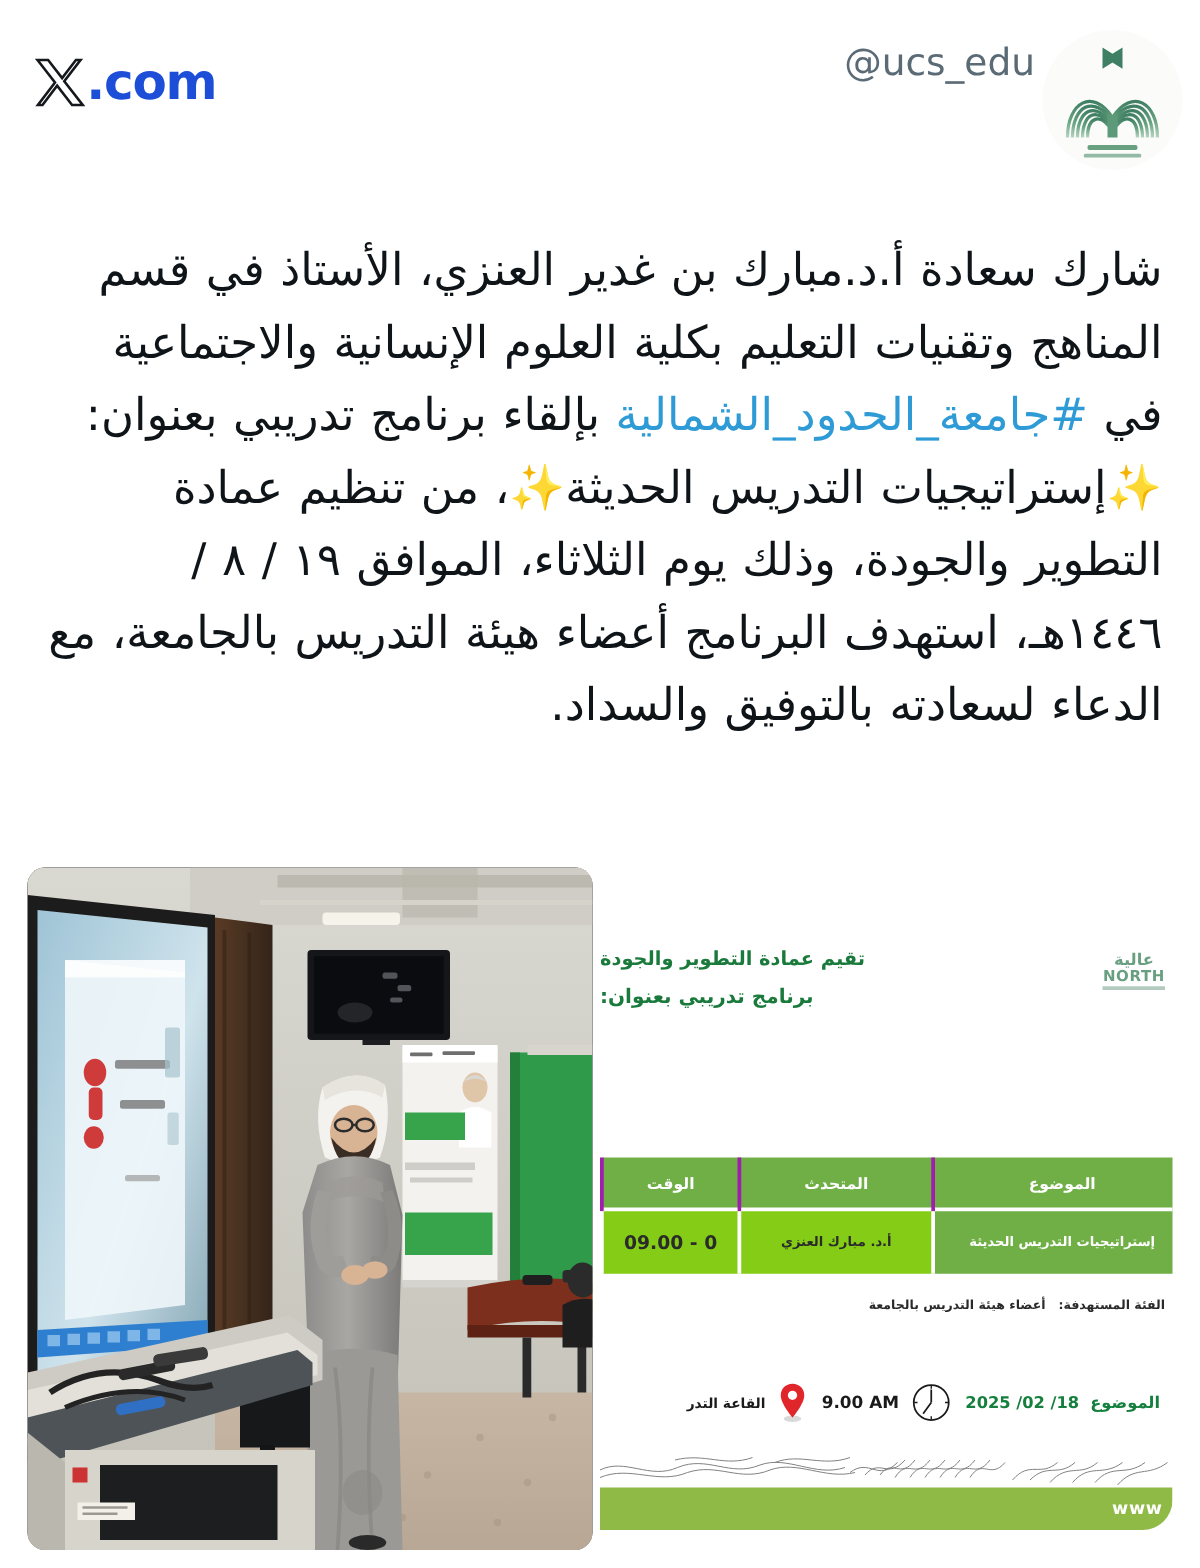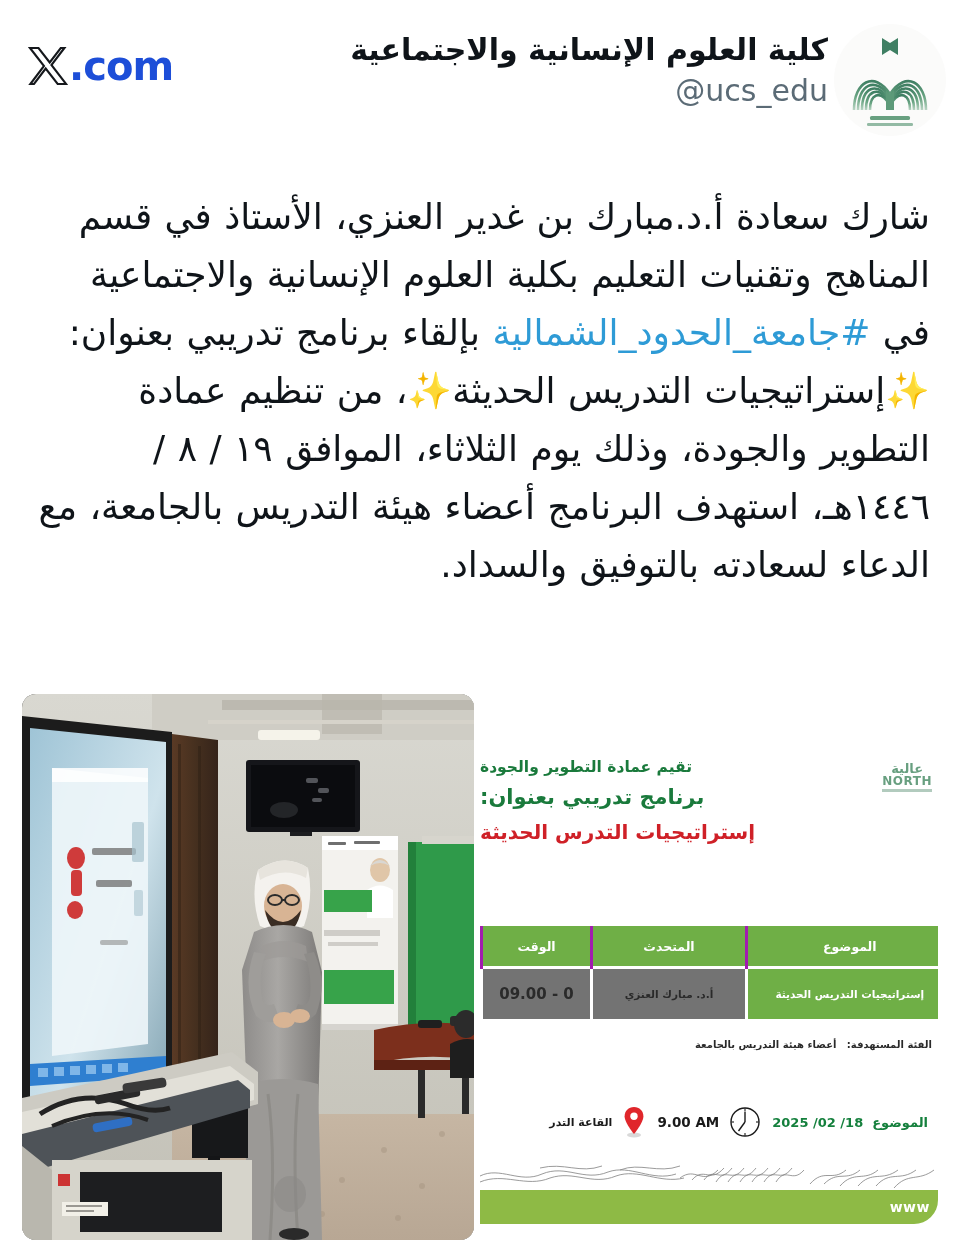--- a/index.html
+++ b/index.html
@@ -143,21 +143,21 @@
     direction: rtl;
   }
   .poster-line1 {
     font-size: 15.5px;
     font-weight: 700;
     color: #1a7a3c;
     line-height: 30px;
     letter-spacing: 0px;
   }
   .poster-line2 {
-    font-size: 21px;
+    font-size: 16px;
     font-weight: 700;
     color: #1a7a3c;
     line-height: 30px;
   }
   .poster-title {
     font-size: 20px;
     font-weight: 700;
     color: #cf2027;
     line-height: 36px;
     margin-top: 2px;
@@ -195,21 +195,21 @@
     background: #6FAF46;
     color: #ffffff;
     font-size: 12.5px;
     font-weight: 700;
     height: 38px;
     border-left: 3px solid #a21caf;
     text-align: center;
     vertical-align: middle;
   }
   .poster-table td {
-    background: #737373;
+    background: #84cc16;
     color: #2a2a2a;
     font-size: 10.5px;
     font-weight: 700;
     height: 48px;
     border-left: 3px solid #ffffff;
     border-top: 3px solid #ffffff;
     text-align: center;
     vertical-align: middle;
   }
   .poster-table td.topic-cell {
@@ -311,21 +311,20 @@
   <div class="xcom-logo">
     <span class="x-glyph">
       <svg viewBox="0 0 24 24" width="40" height="40" aria-hidden="true">
         <path d="M1.2 1.2 L9.6 12 L1.4 22.8 L3.6 22.8 L10.62 13.55 L17.8 22.8 L22.9 22.8 L14.05 11.4 L21.85 1.2 L19.65 1.2 L13.02 9.9 L6.3 1.2 Z" fill="none" stroke="#15181c" stroke-width="1.25"></path>
       </svg>
     </span>
     <span class="dotcom">.com</span>
   </div>
 
   <div class="account-block">
-    <div class="account-name">كلية العلوم الإنسانية والاجتماعية</div>
     <div class="account-handle">@ucs_edu</div>
   </div>
 
   <div class="nbu-logo">
     <svg viewBox="0 0 112 112" width="112" height="112">
       <defs>
         <linearGradient id="gArch" x1="0" y1="0" x2="0" y2="1">
           <stop offset="0%" stop-color="#3f7f63"></stop>
           <stop offset="55%" stop-color="#6aa583"></stop>
           <stop offset="100%" stop-color="#b9d4c3"></stop>
@@ -541,21 +540,20 @@
 
     <div class="poster-corner-logo">
       <div class="cl-ar">عالية</div>
       <div class="cl-en">NORTH</div>
       <span class="cl-sub"></span>
     </div>
 
     <div class="poster-head">
       <div class="poster-line1">تقيم عمادة التطوير والجودة</div>
       <div class="poster-line2">برنامج تدريبي بعنوان:</div>
-      <div class="poster-title">إستراتيجيات التدرس الحديثة</div>
     </div>
 
     <table class="poster-table">
       <colgroup>
         <col class="c-topic">
           <col class="c-speaker">
           <col class="c-time">
       </colgroup>
       <thead>
         <tr>

